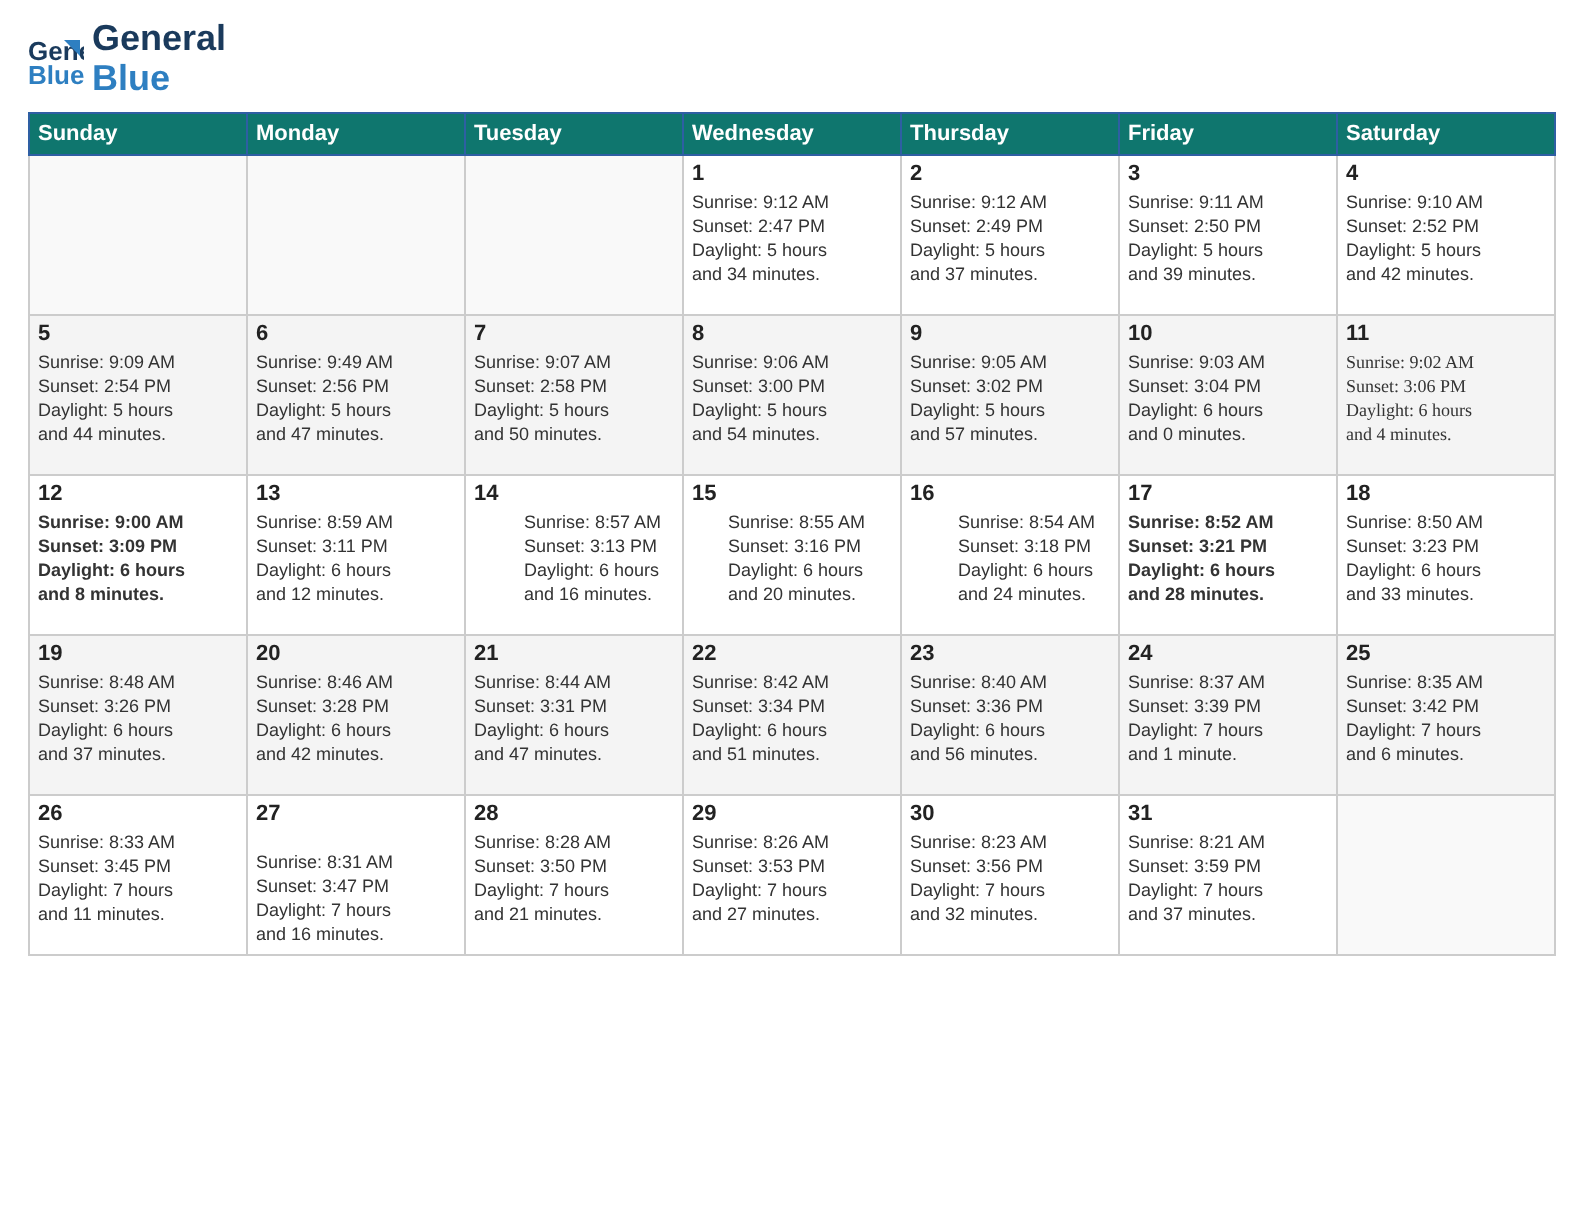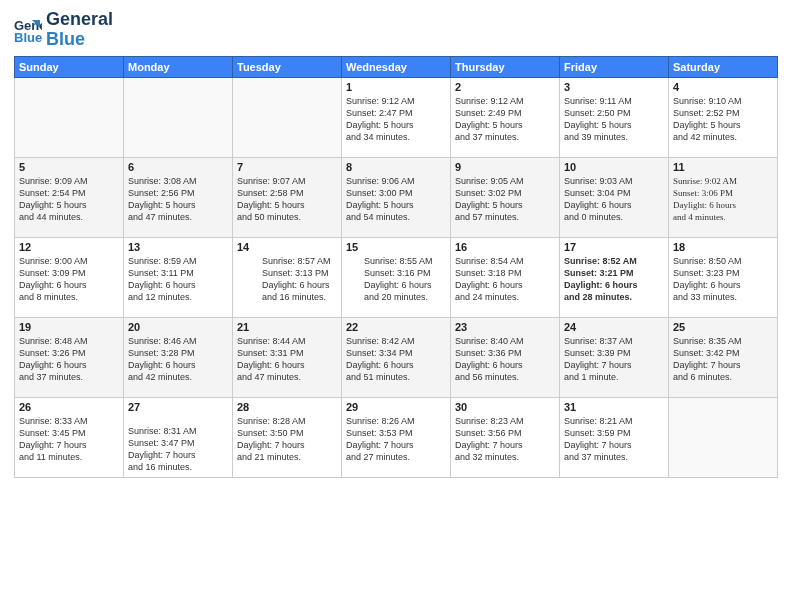--- a/index.html
+++ b/index.html
@@ -50,21 +50,21 @@
     .subtitle {
       font-size: 13px;
       color: #333;
     }
     table {
       width: 100%;
       border-collapse: collapse;
       table-layout: fixed;
     }
     thead tr th {
-      background-color: #3b82f6;
+      background-color: #0f766e;
       color: #fff;
       font-size: 11px;
       font-weight: bold;
       padding: 4px 4px;
       text-align: left;
       border: 1px solid #2e5fa3;
     }
     tbody tr td {
       border: 1px solid #ccc;
       vertical-align: top;
@@ -168,21 +168,21 @@
         <tr>
           <td>
             <span class="day-num">5</span>
             <div class="cell-text" style="white-space: pre-line;">Sunrise: 9:09 AM
 Sunset: 2:54 PM
 Daylight: 5 hours
 and 44 minutes.</div>
           </td>
           <td>
             <span class="day-num">6</span>
-            <div class="cell-text" style="white-space: pre-line;">Sunrise: 3:08 AM
+            <div class="cell-text" style="white-space: pre-line;">Sunrise: 9:49 AM
 Sunset: 2:56 PM
 Daylight: 5 hours
 and 47 minutes.</div>
           </td>
           <td>
             <span class="day-num">7</span>
             <div class="cell-text" style="white-space: pre-line;">Sunrise: 9:07 AM
 Sunset: 2:58 PM
 Daylight: 5 hours
 and 50 minutes.</div>
@@ -212,21 +212,21 @@
             <span class="day-num">11</span>
             <div class="cell-text" style="white-space: pre-line; font-family: Liberation Serif, serif;">Sunrise: 9:02 AM
 Sunset: 3:06 PM
 Daylight: 6 hours
 and 4 minutes.</div>
           </td>
         </tr>
         <tr>
           <td>
             <span class="day-num">12</span>
-            <div class="cell-text" style="white-space: pre-line;">Sunrise: 9:00 AM
+            <div class="cell-text" style="white-space: pre-line; font-weight: bold;">Sunrise: 9:00 AM
 Sunset: 3:09 PM
 Daylight: 6 hours
 and 8 minutes.</div>
           </td>
           <td>
             <span class="day-num">13</span>
             <div class="cell-text" style="white-space: pre-line;">Sunrise: 8:59 AM
 Sunset: 3:11 PM
 Daylight: 6 hours
 and 12 minutes.</div>
@@ -240,21 +240,21 @@
           </td>
           <td>
             <span class="day-num">15</span>
             <div class="cell-text" style="white-space: pre-line; margin-left: 18px;">Sunrise: 8:55 AM
 Sunset: 3:16 PM
 Daylight: 6 hours
 and 20 minutes.</div>
           </td>
           <td>
             <span class="day-num">16</span>
-            <div class="cell-text" style="white-space: pre-line;">Sunrise: 8:54 AM
+            <div class="cell-text" style="white-space: pre-line; margin-left: 24px;">Sunrise: 8:54 AM
 Sunset: 3:18 PM
 Daylight: 6 hours
 and 24 minutes.</div>
           </td>
           <td>
             <span class="day-num">17</span>
             <div class="cell-text" style="white-space: pre-line; font-weight: bold;">Sunrise: 8:52 AM
 Sunset: 3:21 PM
 Daylight: 6 hours
 and 28 minutes.</div>

